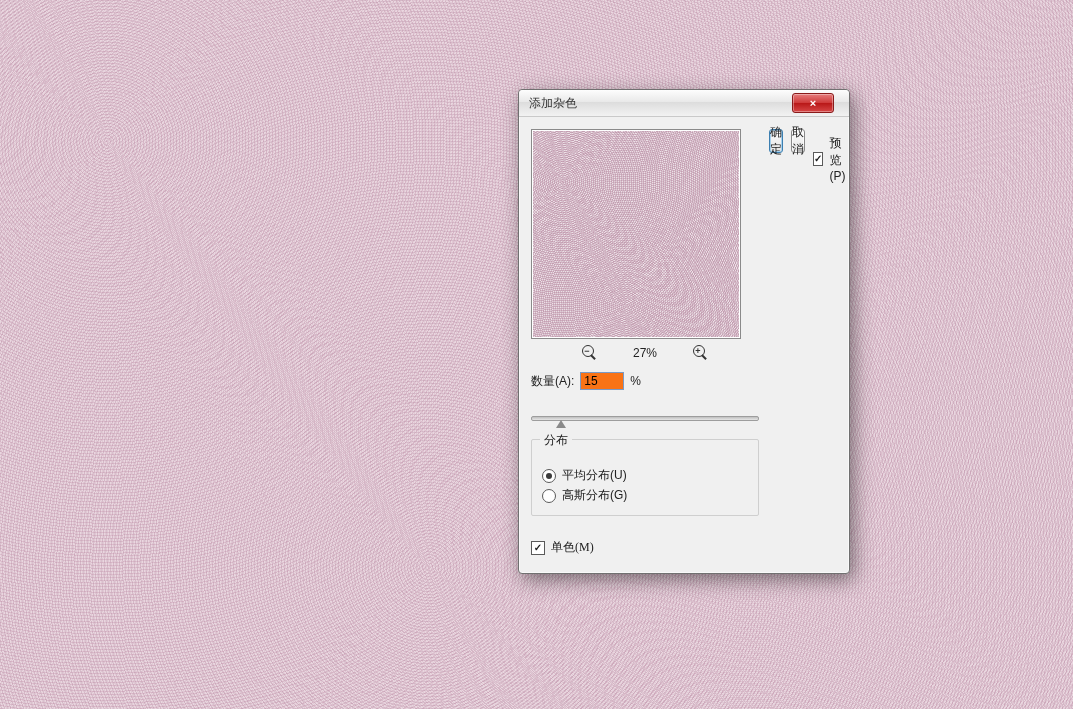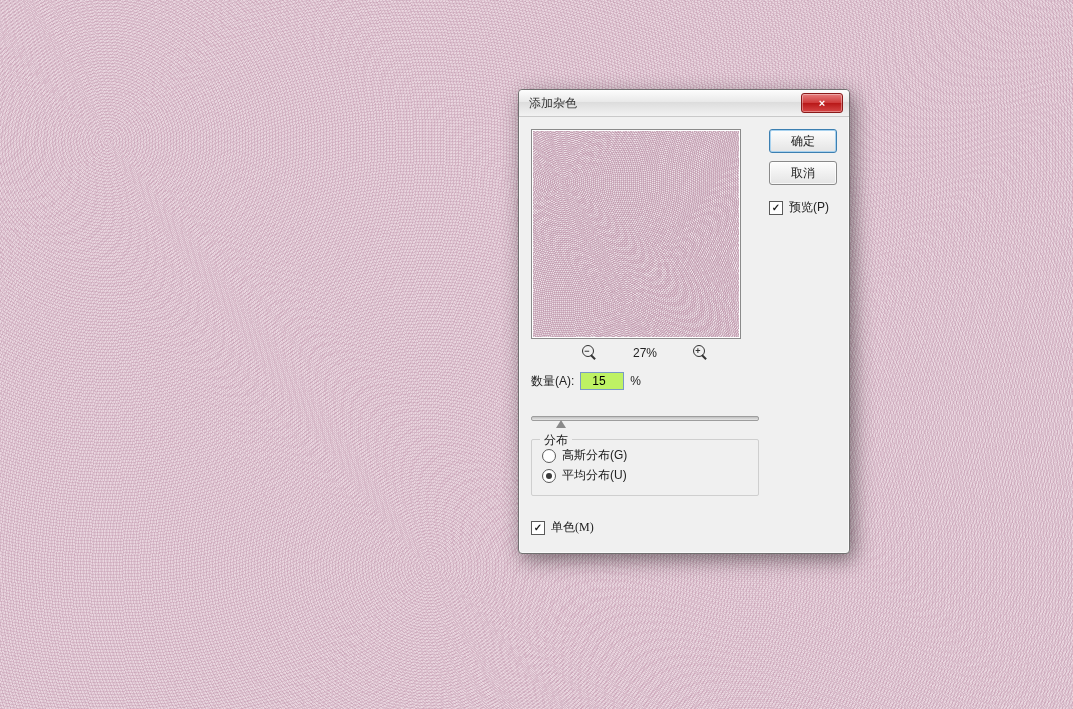--- a/index.html
+++ b/index.html
@@ -20,41 +20,41 @@
   
   .dialog{
     position:absolute;left:518px;top:89px;width:330px;
     background:#f0f0f0;
     border:1px solid #707070;
     box-shadow:0 0 0 1px rgba(255,255,255,.6) inset, 4px 6px 20px rgba(0,0,0,.45);
     border-radius:4px;
   }
   .titlebar{
     height:26px;display:flex;align-items:center;
-    padding:0 6px 0 10px;
+    padding:0 15px 0 10px;
     background:linear-gradient(#fdfdfd,#e9e9e9 45%,#dcdcdc 46%,#f2f2f2);
     border-bottom:1px solid #c9c9c9;
     border-radius:4px 4px 0 0;
   }
   .titlebar .title{flex:1;font-size:12px;color:#333;}
   .close-btn{
     width:40px;height:18px;border-radius:3px;
     background:linear-gradient(#e67d7d,#cf3b3b 48%,#b91818 52%,#d64747);
     border:1px solid #8a1a1a;
     display:flex;align-items:center;justify-content:center;
     color:#fff;font-weight:bold;font-size:11px;line-height:1;
     box-shadow:inset 0 0 0 1px rgba(255,255,255,.35);
     cursor:pointer;
   }
   .body{
     padding:12px 12px 14px 12px;
     display:flex;gap:10px;align-items:flex-start;
   }
   .left-col{flex:1;}
-  .right-col{width:68px;display:flex;flex-direction:column;gap:8px;}
+  .right-col{width:68px;display:flex;gap:8px;}
   .preview-box{
     width:208px;height:208px;
     border:1px solid #8a8a8a;
     background:
       repeating-radial-gradient(circle at 15% 25%, rgba(170,110,140,.35) 0 1px, transparent 1px 2px),
       repeating-radial-gradient(circle at 65% 55%, rgba(200,160,180,.3) 0 1px, transparent 1px 2px),
       repeating-radial-gradient(circle at 45% 85%, rgba(140,90,120,.25) 0 1px, transparent 1px 2px),
       #ece0e6;
     box-shadow:inset 0 0 0 1px #fff;
     margin-bottom:4px;
@@ -73,41 +73,41 @@
   }
   .mag::after{
     content:"";position:absolute;left:9px;top:9px;width:6px;height:1.6px;
     background:#333;transform:rotate(45deg);transform-origin:left center;
   }
   .mag .sign{
     position:absolute;left:2.2px;top:1px;font-size:9px;line-height:10px;color:#333;font-weight:bold;
   }
   .amount-row{display:flex;align-items:center;gap:6px;margin-bottom:21px;}
   .amount-row input[type=text]{
-    width:44px;height:18px;border:1px solid #7a9ac6;background:#bef264;
-    font-size:12px;padding:0 11px;box-sizing:border-box;
+    width:44px;height:18px;border:1px solid #7a9ac6;background:#f97316;
+    font-size:12px;padding:0 3px;box-sizing:border-box;
   }
   .slider{
     position:relative;height:18px;margin-bottom:10px;
   }
   .slider-track{
     position:absolute;left:0;right:0;top:5px;height:3px;
     background:linear-gradient(#bfbfbf,#e6e6e6);
     border:1px solid #9d9d9d;border-radius:2px;
   }
   .slider-thumb{
     position:absolute;top:9px;width:0;height:0;
     border-left:5px solid transparent;border-right:5px solid transparent;
     border-bottom:8px solid #8a8a8a;
     transform:translateX(-5px);
     cursor:pointer;
   }
   .groupbox{
     border:1px solid #cfcfcf;border-radius:2px;
-    padding:4px 10px 8px 10px;position:relative;margin-bottom:6px;
+    padding:24px 10px 8px 10px;position:relative;margin-bottom:6px;
   }
   .groupbox .legend{
     position:absolute;top:-8px;left:8px;background:#f0f0f0;padding:0 4px;font-size:12px;
   }
   .radio-row,.check-row{display:flex;align-items:center;gap:6px;margin:3px 0;cursor:pointer;}
   .radio{
     width:12px;height:12px;border:1px solid #5a5a5a;border-radius:50%;
     display:inline-flex;align-items:center;justify-content:center;background:#fff;
   }
   .radio.checked::after{content:"";width:6px;height:6px;background:#3b3b3b;border-radius:50%;}
@@ -158,26 +158,26 @@
         <span>%</span>
       </div>
       <div class="slider">
         <div class="slider-track"></div>
         <div class="slider-thumb" id="slider-thumb" style="left: 13%;"></div>
       </div>
 
       <div class="groupbox">
         <span class="legend">分布</span>
         <div class="radio-row">
+          <span class="radio checked" id="radio-uniform"></span>
+          <span>平均分布(U)</span>
+        </div>
+        <div class="radio-row">
           <span class="radio" id="radio-gaussian"></span>
           <span>高斯分布(G)</span>
-        </div>
-        <div class="radio-row">
-          <span class="radio checked" id="radio-uniform"></span>
-          <span>平均分布(U)</span>
         </div>
       </div>
     </div>
 
     <div class="right-col">
       <div class="btn default">
         <span>确定</span>
       </div>
       <div class="btn">
         <span>取消</span>

